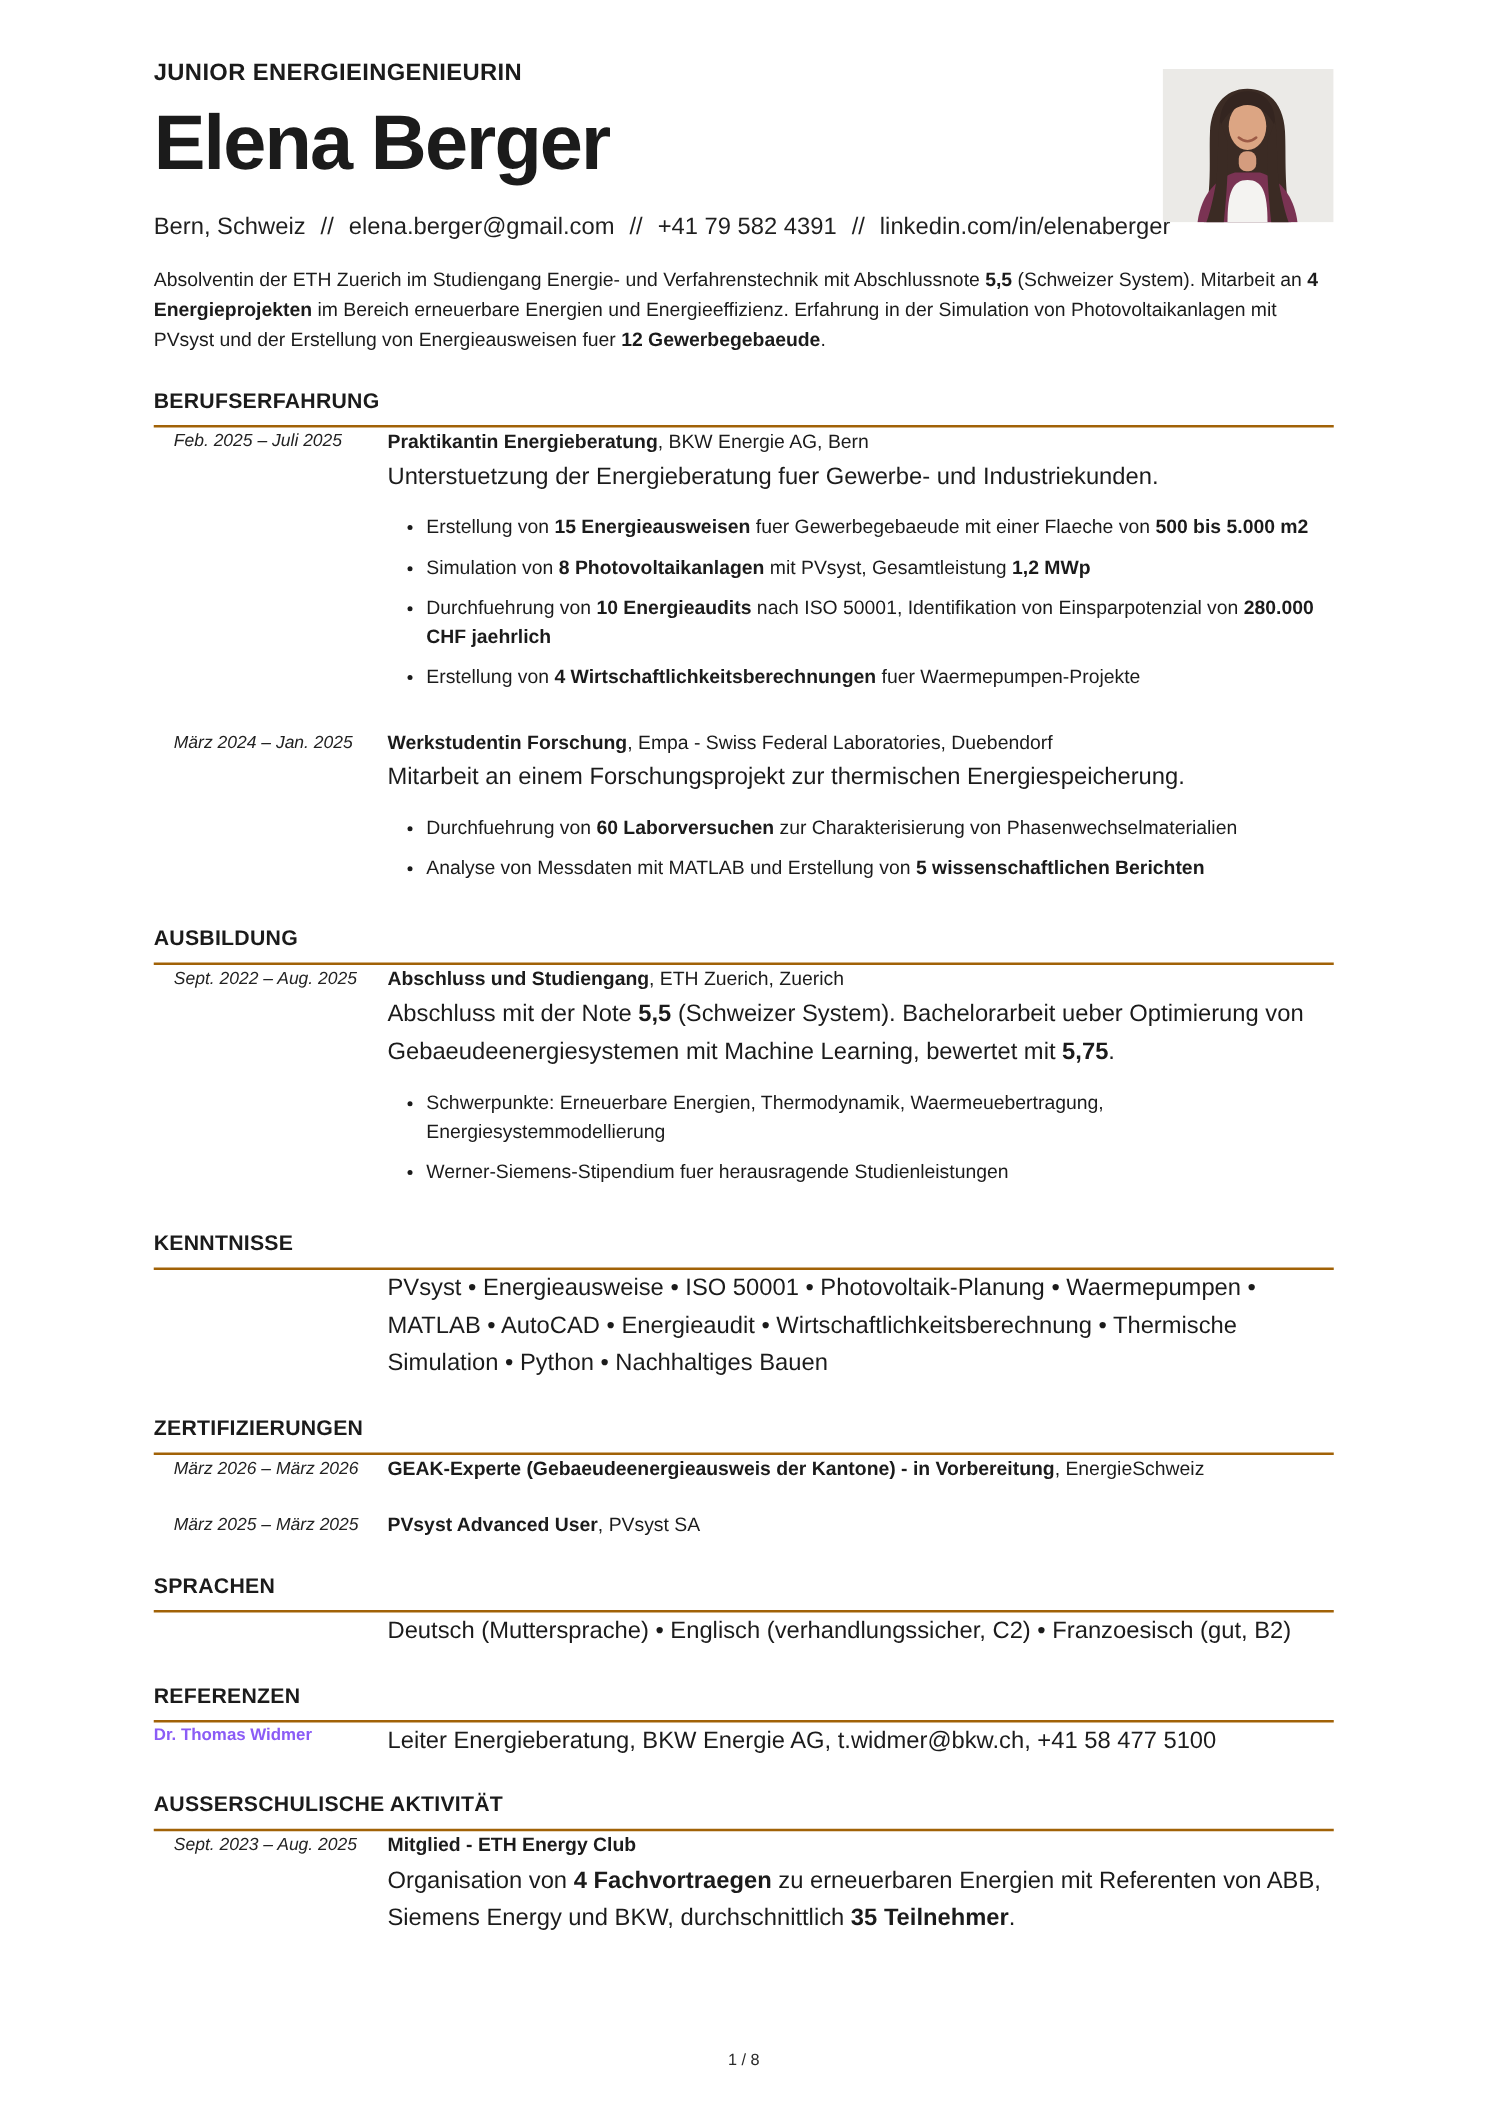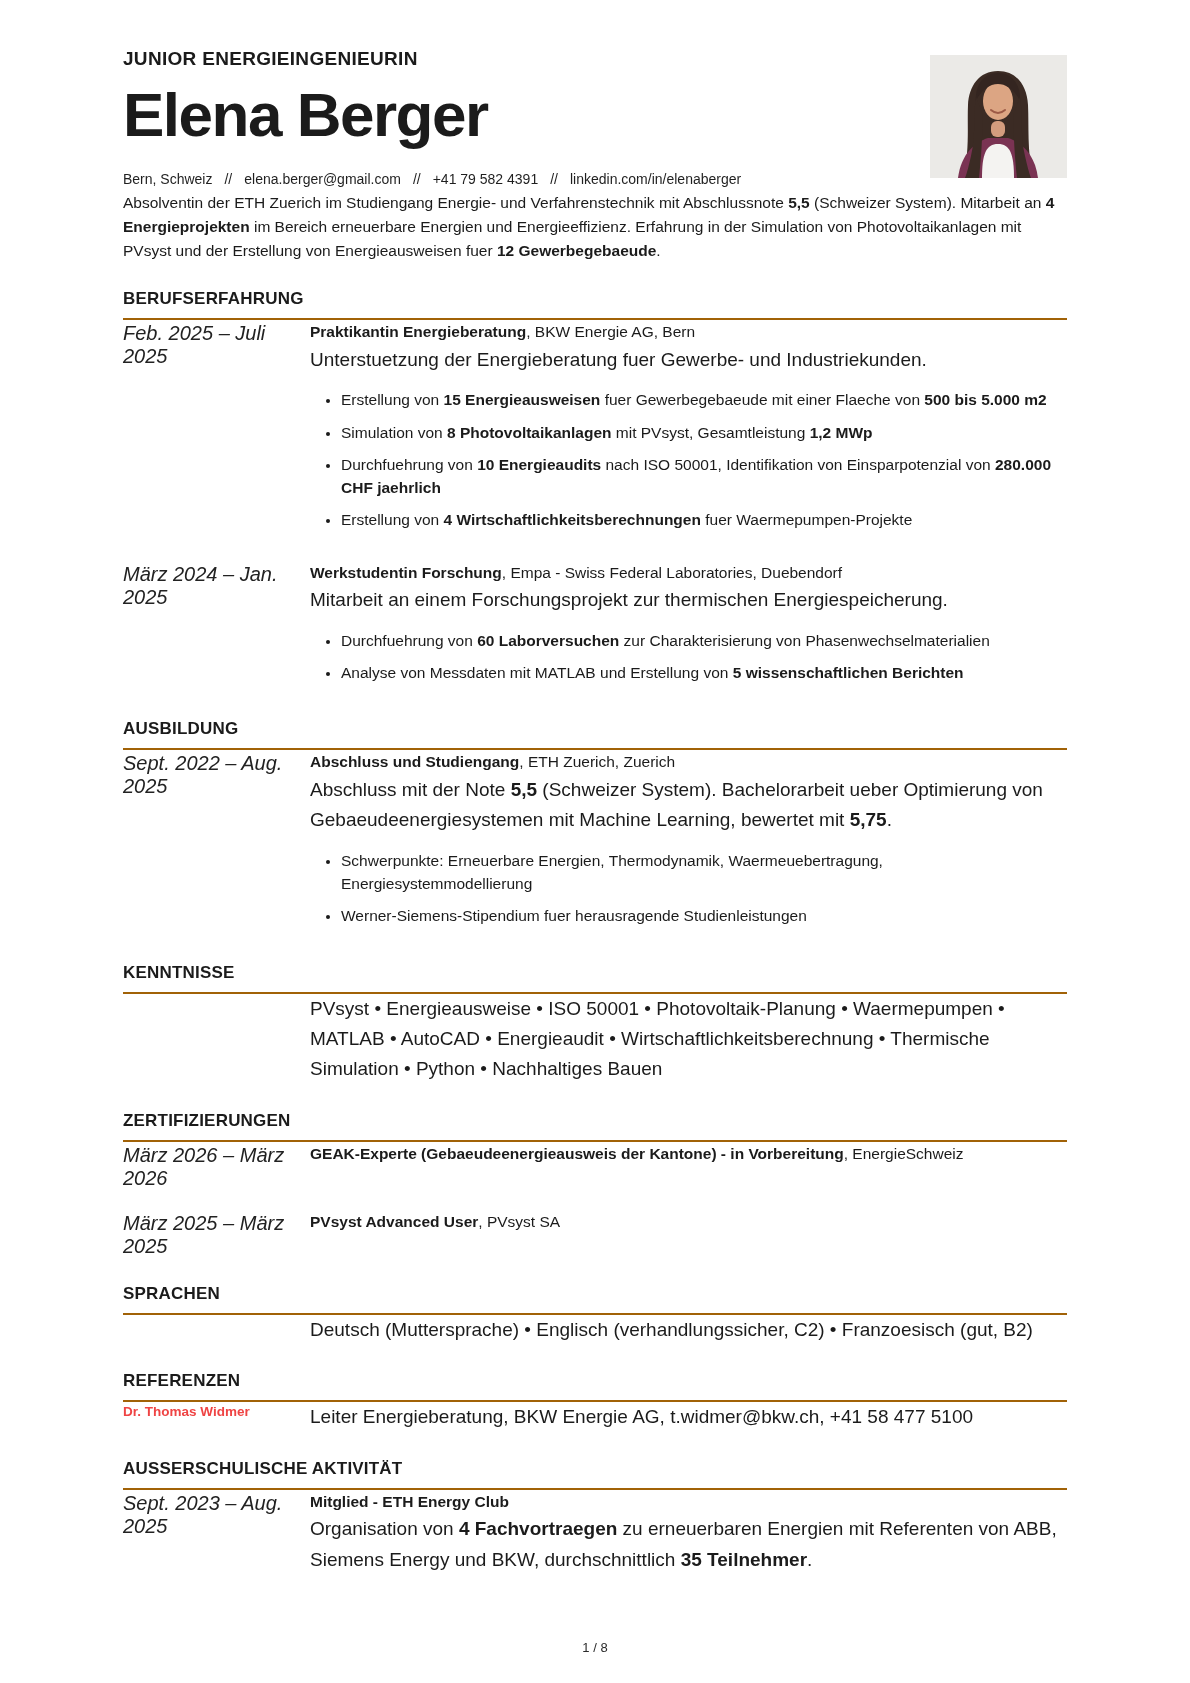--- a/index.html
+++ b/index.html
@@ -4,33 +4,33 @@
 <style>
   * { box-sizing: border-box; }
   html,body { margin:0; padding:0; background:#fff; }
   body { font-family:"Liberation Sans", sans-serif; color:#1b1b1b; }
   .page { position:relative; width:1034px; min-height:1683px; margin:0 auto; background:#fff; padding:40px 45px 80px; }
 
   
   .header { position:relative; }
   .job-label { font-size:19px; font-weight:800; letter-spacing:.3px; margin:8px 0 12px; }
   .person-name { font-size:62px; font-weight:800; letter-spacing:-1.5px; line-height:1.05; margin:0 0 24px; }
-  .contact { font-size:14px; color:#1f1f1f; margin-bottom:4px; }
+  .contact { font-size:19px; color:#1f1f1f; margin-bottom:20px; }
   .contact .sep { margin:0 12px; color:#1f1f1f; }
   .photo { position:absolute; top:7px; right:0; width:137px; height:123px; overflow:hidden; }
 
   
   .summary { font-size:15.5px; line-height:1.55; margin:0 0 12px; }
 
   
   .section-title { font-size:17px; font-weight:800; letter-spacing:.2px; border-bottom:2px solid #a16207; padding-bottom:9px; margin:26px 0 0; }
   .entry { display:grid; grid-template-columns:187px 1fr; margin-bottom:20px; }
   .side { padding-top:2px; padding-right:10px; }
-  .side-date { font-size:20px; font-style:italic; color:#222; }
-  .side-name { font-size:13.5px; font-weight:700; color:#ef4444; }
+  .side-date { font-size:14px; font-style:italic; color:#222;margin-left:16px; }
+  .side-name { font-size:13.5px; font-weight:700; color:#8b5cf6; }
   .heading { font-size:15.5px; line-height:1.6; }
   .par { margin:0; font-size:19px; line-height:1.6; }
   .bullets { margin:13px 0 0; padding-left:31px; font-size:15.5px; line-height:1.5; }
   .bullets li { margin-bottom:9px; }
   .bullets li::marker { color:#1b1b1b; font-size:.85em; }
   b { font-weight:700; }
 
   .page-number { position:absolute; left:0; right:0; bottom:28px; text-align:center; font-size:13px; color:#2b2b2b; }
 </style>
 </head>

